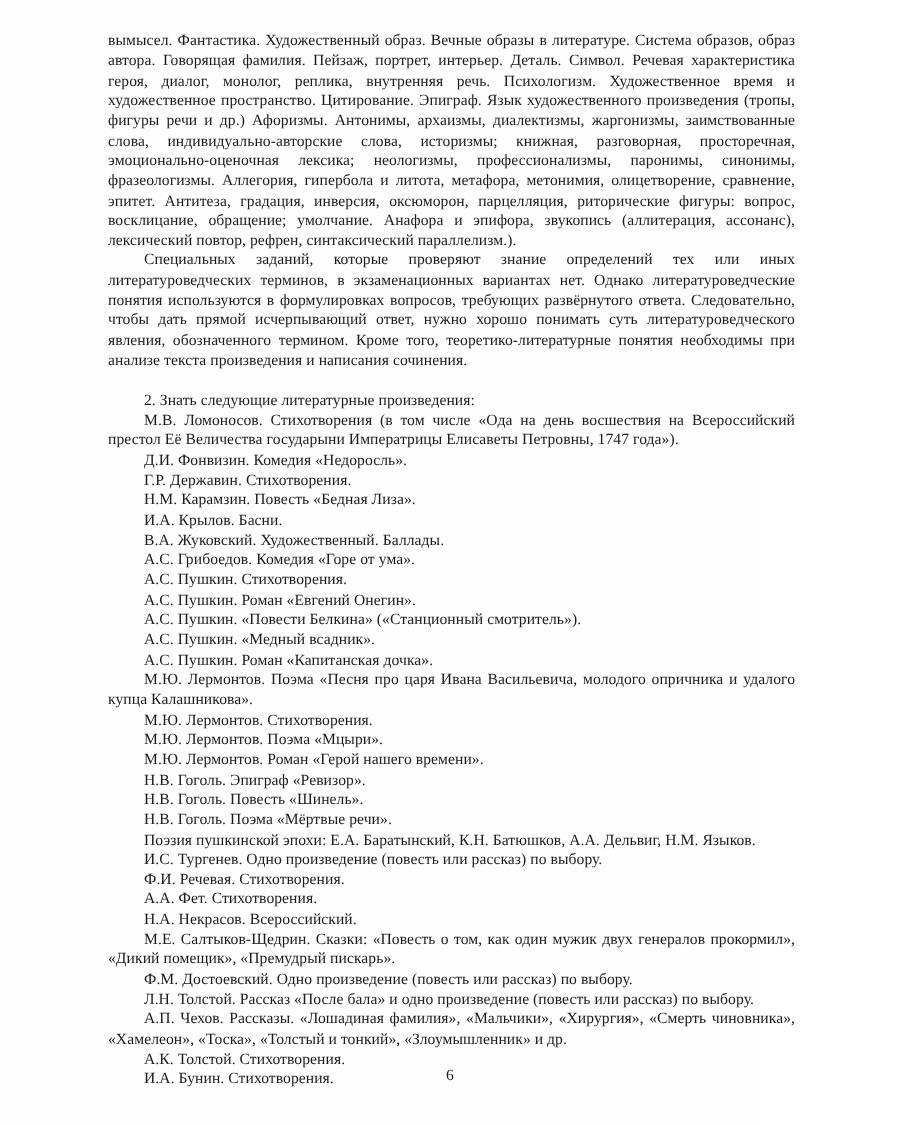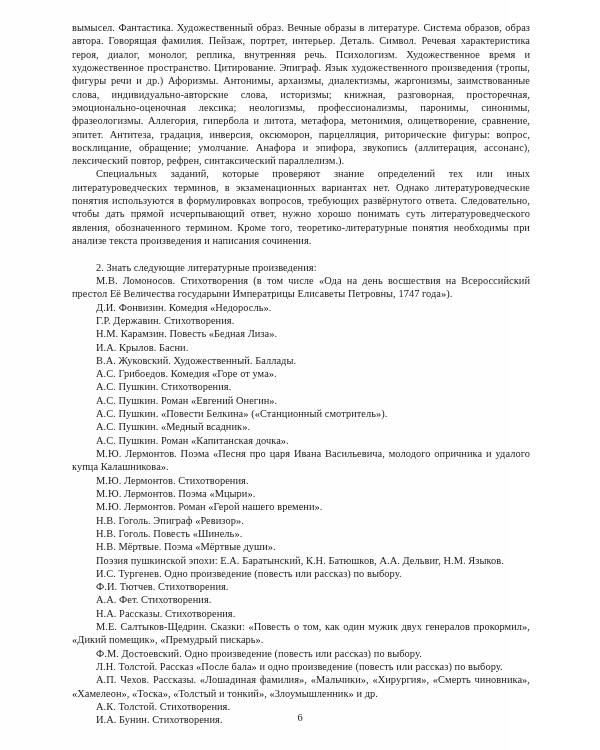--- a/index.html
+++ b/index.html
@@ -89,26 +89,26 @@
     <p class="entry">А.С. Пушкин. Роман «Евгений Онегин».</p>
     <p class="entry">А.С. Пушкин. «Повести Белкина» («Станционный смотритель»).</p>
     <p class="entry">А.С. Пушкин. «Медный всадник».</p>
     <p class="entry">А.С. Пушкин. Роман «Капитанская дочка».</p>
     <p class="entry">М.Ю. Лермонтов. Поэма «Песня про царя Ивана Васильевича, молодого опричника и удалого купца Калашникова».</p>
     <p class="entry">М.Ю. Лермонтов. Стихотворения.</p>
     <p class="entry">М.Ю. Лермонтов. Поэма «Мцыри».</p>
     <p class="entry">М.Ю. Лермонтов. Роман «Герой нашего времени».</p>
     <p class="entry">Н.В. Гоголь. Эпиграф «Ревизор».</p>
     <p class="entry">Н.В. Гоголь. Повесть «Шинель».</p>
-    <p class="entry">Н.В. Мёртвые. Поэма «Мёртвые души».</p>
+    <p class="entry">Н.В. Гоголь. Поэма «Мёртвые речи».</p>
     <p class="entry">Поэзия пушкинской эпохи: Е.А. Баратынский, К.Н. Батюшков, А.А. Дельвиг, Н.М. Языков.</p>
     <p class="entry">И.С. Тургенев. Одно произведение (повесть или рассказ) по выбору.</p>
-    <p class="entry">Ф.И. Тютчев. Стихотворения.</p>
+    <p class="entry">Ф.И. Речевая. Стихотворения.</p>
     <p class="entry">А.А. Фет. Стихотворения.</p>
-    <p class="entry">Н.А. Рассказы. Стихотворения.</p>
+    <p class="entry">Н.А. Некрасов. Всероссийский.</p>
     <p class="entry">М.Е. Салтыков-Щедрин. Сказки: «Повесть о том, как один мужик двух генералов прокормил», «Дикий помещик», «Премудрый пискарь».</p>
     <p class="entry">Ф.М. Достоевский. Одно произведение (повесть или рассказ) по выбору.</p>
     <p class="entry">Л.Н. Толстой. Рассказ «После бала» и одно произведение (повесть или рассказ) по выбору.</p>
     <p class="entry">А.П. Чехов. Рассказы. «Лошадиная фамилия», «Мальчики», «Хирургия», «Смерть чиновника», «Хамелеон», «Тоска», «Толстый и тонкий», «Злоумышленник» и др.</p>
     <p class="entry">А.К. Толстой. Стихотворения.</p>
     <p class="entry">И.А. Бунин. Стихотворения.</p>
 
   </div>
 
   <div class="page-number">6</div>

